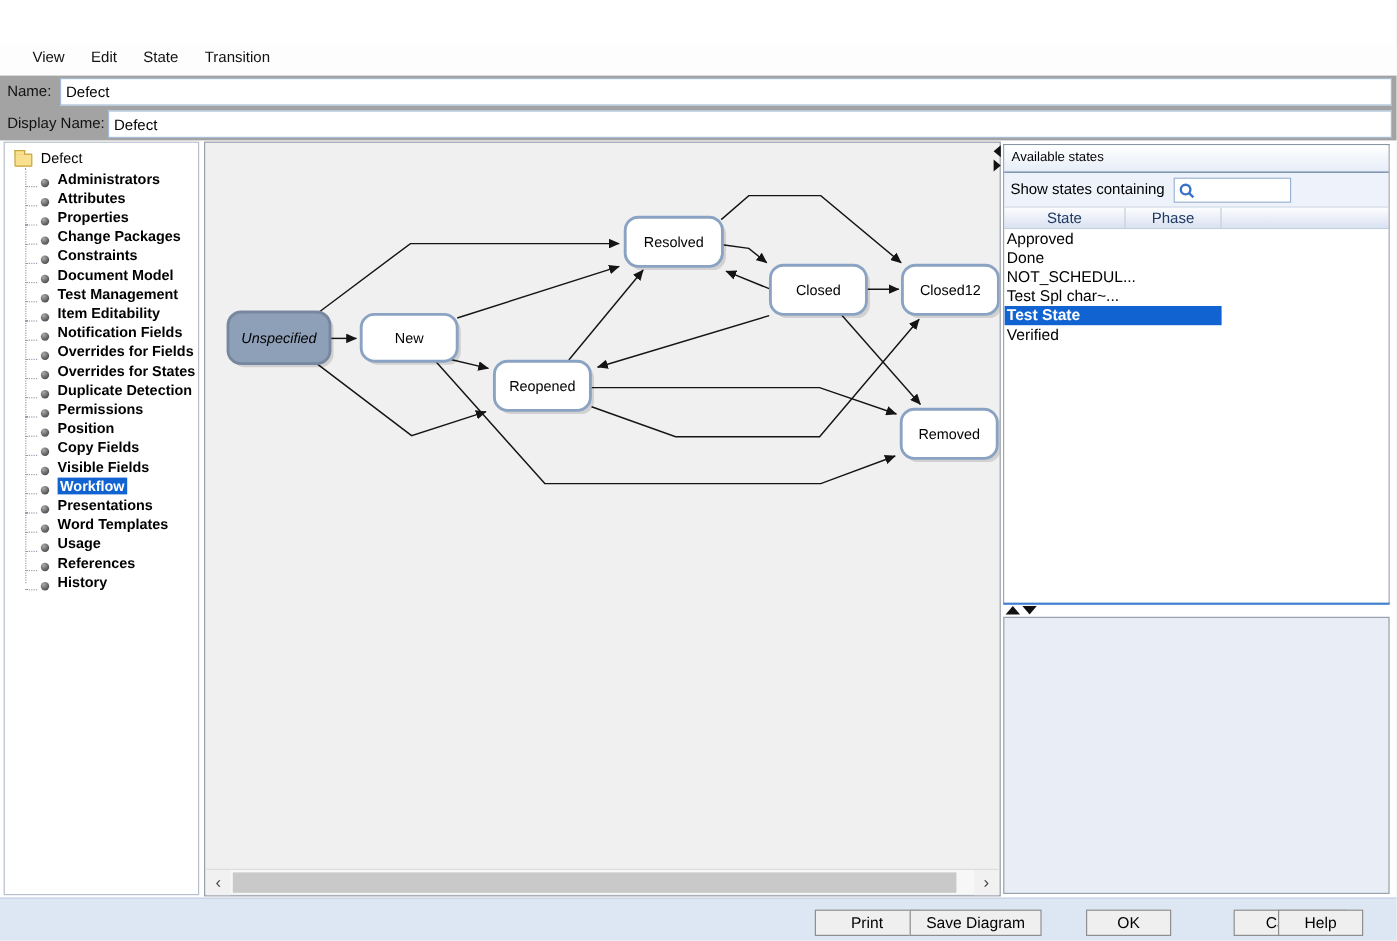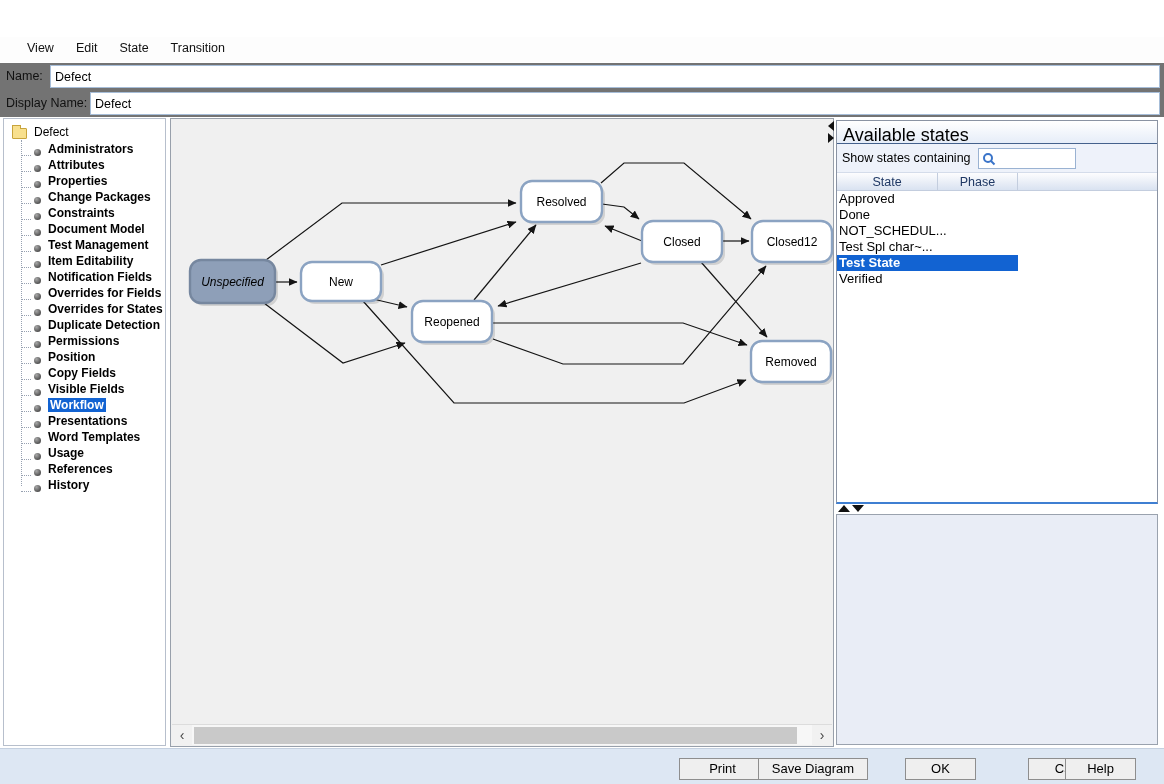--- a/index.html
+++ b/index.html
@@ -10,21 +10,21 @@
   .titlebar{position:absolute;left:0;top:0;width:100%;height:36px;background:#fff;border-bottom:1px solid #dbe5f1;}
   .titlebar .logo{position:absolute;left:25px;top:9px;}
   .titlebar .title{position:absolute;left:52px;top:0;line-height:36px;font-size:15px;color:#1a1a1a;}
   .close-btn{position:absolute;right:12px;top:9px;width:18px;height:18px;font-size:17px;line-height:18px;text-align:center;color:#222;cursor:pointer;}
 
   
   .menubar{position:absolute;left:0;top:37px;width:100%;height:25px;background:#fdfdfd;padding-left:16px;}
   .menu-item{display:inline-block;padding:4px 11px 0 11px;font-size:12.5px;color:#111;height:25px;cursor:default;}
 
   
-  .formrow{position:absolute;left:0;width:100%;height:27px;background:#737373;}
+  .formrow{position:absolute;left:0;width:100%;height:27px;background:#a3a3a3;}
   .formrow .flabel{position:absolute;left:6px;top:6px;font-size:12.5px;color:#111;}
   .formrow input{position:absolute;top:2px;height:23px;border:1px solid #a6bdd8;background:#fff;font-size:12.5px;padding:0 4px;color:#000;}
   #row-name{top:63px;} #row-name input{left:50px;width:1110px;}
   #row-display{top:90px;} #row-display input{left:90px;width:1070px;}
 
   
   .tree-panel{position:absolute;left:3px;top:118px;width:163px;height:628px;background:#fff;border:1px solid #b7bfcc;overflow:hidden;}
   .tree{position:relative;padding-top:5px;}
   .tree-vline{position:absolute;left:17px;top:21px;height:346px;border-left:1px dotted #97a1b1;}
   .tree-root{display:flex;align-items:center;height:16px;padding-left:8px;}
@@ -51,21 +51,21 @@
   .sb-btn.left{left:0;} .sb-btn.right{right:0;}
   .sb-thumb{position:absolute;left:22px;top:2px;width:603px;height:17px;background:#c9c9c9;cursor:pointer;}
 
   
   .vsplit{position:absolute;left:828px;top:121px;width:7px;height:24px;}
   .tri-left{width:0;height:0;border-top:5px solid transparent;border-bottom:5px solid transparent;border-right:6px solid #111;margin-bottom:2px;}
   .tri-right{width:0;height:0;border-top:5px solid transparent;border-bottom:5px solid transparent;border-left:6px solid #111;}
 
   
   .right-panel{position:absolute;left:836px;top:120px;width:322px;height:384px;border:1px solid #8a93a3;border-bottom:2px solid #3f7fd2;background:#fff;}
-  .rp-header{height:23px;background:linear-gradient(#ffffff,#e6edf8);border-bottom:1px solid #44618c;font-size:18px;color:#000;padding:4px 0 0 6px;}
+  .rp-header{height:23px;background:linear-gradient(#ffffff,#e6edf8);border-bottom:1px solid #44618c;font-size:11px;color:#000;padding:4px 0 0 6px;}
   .rp-filter{height:29px;background:#eef2fa;border-bottom:1px solid #d4dcea;position:relative;}
   .rp-filter .flabel{position:absolute;left:5px;top:7px;font-size:12.5px;color:#000;}
   .searchbox{position:absolute;left:141px;top:4px;width:98px;height:21px;background:#fff;border:1px solid #9ab2d2;}
   .searchbox svg{position:absolute;left:3px;top:3px;}
   .searchbox input{position:absolute;left:20px;top:1px;width:74px;height:17px;border:none;outline:none;font-size:12px;background:transparent;}
   .rp-thead{height:18px;display:flex;background:linear-gradient(#fdfdfe,#d9e2f1);border-bottom:1px solid #c3cdde;}
   .th{font-size:12.5px;color:#1f3864;text-align:center;padding-top:2px;border-right:1px solid #c3cdde;}
   .th.state{width:101px;} .th.phase{width:80px;} .th.filler{flex:1;border-right:none;}
   .rp-list{height:311px;overflow:hidden;background:#fff;}
   .state-row{height:16px;font-size:13px;color:#000;padding-left:2px;white-space:nowrap;cursor:default;}

